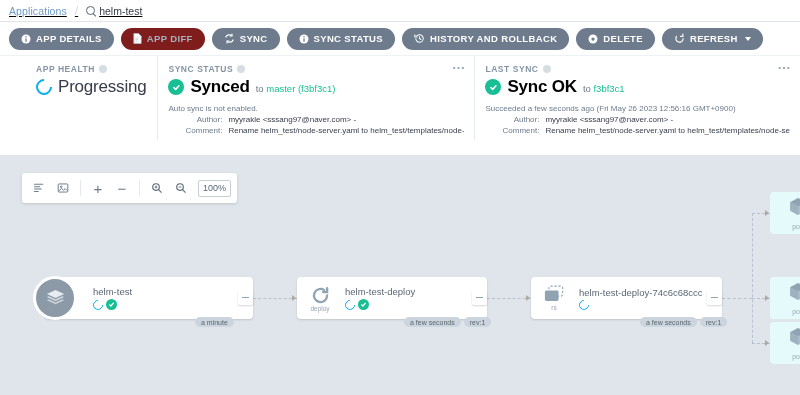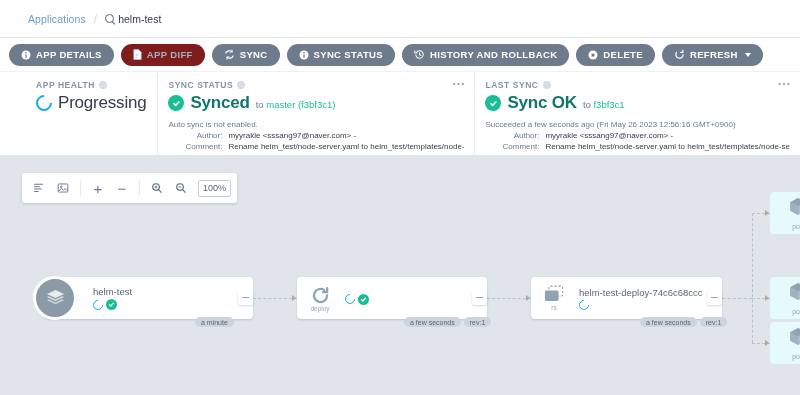--- a/index.html
+++ b/index.html
@@ -6,27 +6,28 @@
   html, body {
     width: 800px; height: 395px;
     font-family: "Liberation Sans", sans-serif;
     background: #ffffff;
     overflow: hidden;
   }
   body { position: relative; }
 
   
   .breadcrumb-bar {
-    height: 38px;
+    height: 22px;
     display: flex;
     align-items: center;
-    padding-left: 28px;
+    padding-left: 9px;
     background: #ffffff;
     font-size: 10.5px;
     border-bottom: 1px solid #dee6eb;
+    text-decoration: underline;
   }
   .bc-link { color: #6d9cc4; cursor: pointer; letter-spacing: .1px; }
   .bc-sep { color: #d2d9de; margin: 0 8px; font-size: 12px; }
   .bc-current { color: #363c4a; display: flex; align-items: center; gap: 4px; }
   .search-glyph {
     width: 9px; height: 9px; border: 1.3px solid #5a6775;
     border-radius: 50%; position: relative; display: inline-block;
   }
   .search-glyph::after {
     content: ""; position: absolute; width: 4px; height: 1.3px;
@@ -87,21 +88,21 @@
   }
   .p-dots {
     position: absolute; right: 9px; top: 7px;
     color: #9aa7b4; font-size: 13px; letter-spacing: .5px;
     line-height: 9px; cursor: pointer; font-weight: bold;
   }
   .p-status {
     display: flex; align-items: baseline; gap: 6px; margin-top: 3px;
   }
   .p-status-main { font-size: 17px; color: #363c4a; font-weight: normal; letter-spacing: -.2px; }
-  .p-status-main.green { color: #0f766e; font-weight: bold; }
+  .p-status-main.green { color: #000000; font-weight: bold; }
   .p-status-sub { font-size: 9.5px; color: #6d7b8d; }
   .p-status-sub .rev { color: #18be94; font-weight: normal; }
   .ring-progress {
     width: 16px; height: 16px; border-radius: 50%;
     border: 2.4px solid #0daeec; border-right-color: transparent;
     transform: rotate(-45deg); align-self: center;
   }
   .check-badge {
     width: 16px; height: 16px; border-radius: 50%;
     background: #18be94; display: inline-flex; align-items: center;
@@ -471,20 +472,21 @@
 
   <div class="node" style="left:297px; top:122px; width:190px;">
     <div class="node-icon-wrap">
       <svg width="21" height="21" viewBox="0 0 24 24" fill="none" stroke="#8fa3b3" stroke-width="2.6" stroke-linecap="round">
           <path d="M19.5 12a7.5 7.5 0 11-3.2-6.1"></path>
           <path d="M19.6 3.6v4.6h-4.6"></path>
         </svg>
       <span class="sub">deploy</span>
     </div>
     <div class="node-body">
+      <div class="node-title">helm-test-deploy</div>
       <div class="node-badges">
         <span class="mini-ring"></span>
         <span class="mini-check">
           <svg width="7" height="7" viewBox="0 0 12 12" fill="none" stroke="#fff" stroke-width="2.2" stroke-linecap="round" stroke-linejoin="round">
               <path d="M2.6 6.2l2.3 2.3 4.4-4.8"></path>
             </svg>
         </span>
       </div>
     </div>
     <div class="node-kebab">

